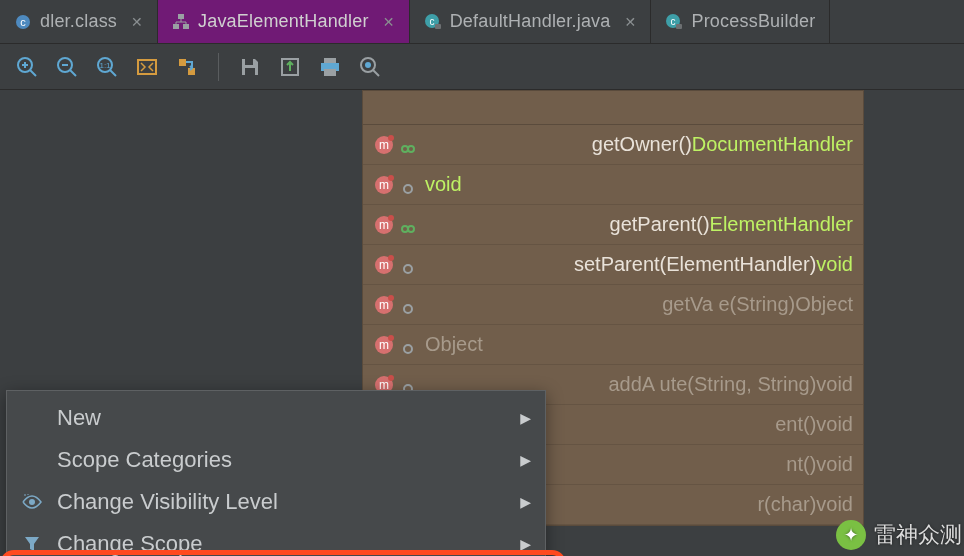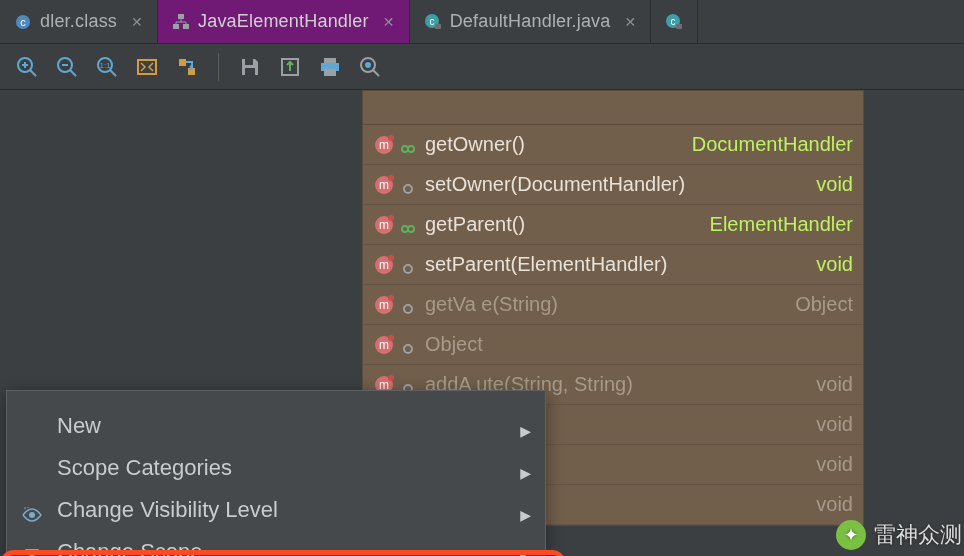--- a/index.html
+++ b/index.html
@@ -33,31 +33,31 @@
     background: #715e4b; border: 1px solid #5a4b3c; padding: 0;
     color: #e8e0d8; font-size: 20px;
   }
   .class-head { height: 34px; border-bottom: 1px solid #5a4b3c; }
   .member {
     display: flex; align-items: center; height: 40px; padding: 0 10px;
     border-bottom: 1px solid rgba(0,0,0,0.1);
   }
   .member .m-icon { width: 22px; height: 22px; margin-right: 6px; flex-shrink: 0; }
   .member .vis-icon { width: 14px; height: 14px; margin-right: 10px; flex-shrink: 0; }
-  .member .sig { flex: 1; color: #e9e2d9; }
+  .member .sig { flex: 1; color: #e9e2d9; text-align: right; }
   .member .ret { color: #bef264; }
   .member.dimmed .sig, .member.dimmed .ret { color: #a79a8b; }
 
   .context-menu {
     position: absolute; left: 6px; top: 300px; width: 540px;
     background: #46494b; border: 1px solid #5e6163; box-shadow: 0 4px 16px rgba(0,0,0,0.4);
     padding: 6px 0; font-size: 22px; color: #c9ccce;
   }
   .menu-item {
-    display: flex; align-items: flex-end; height: 42px; padding: 0 14px;
+    display: flex; align-items: center; height: 42px; padding: 0 14px;
     gap: 14px; cursor: pointer; position: relative;
   }
   .menu-item .mi-icon { width: 22px; display: flex; justify-content: center; color: #7ca9c6; }
   .menu-item .mi-label { flex: 1; }
   .menu-item .mi-arrow { color: #c9ccce; font-size: 14px; }
 
   .highlight-box {
     position: absolute; left: 0px; top: 460px; width: 566px; height: 64px;
     border: 5px solid #ff4a1f; border-radius: 14px; pointer-events: none;
   }
@@ -109,20 +109,21 @@
     <span class="close">✕</span>
   </div>
   <div class="tab">
     <span class="tab-icon">
       <svg viewBox="0 0 18 18">
           <circle cx="8" cy="8" r="7" fill="#3e9fa8"></circle>
           <text x="8" y="12" text-anchor="middle" font-size="10" fill="#fff">c</text>
           <rect x="11" y="11" width="6" height="5" rx="1" fill="#6d7072"></rect>
         </svg>
     </span>
+    <span>ProcessBuilder</span>
   </div>
 </div>
 
 <div class="toolbar">
   <span class="tbtn">
     <svg width="24" height="24" viewBox="0 0 24 24">
         <circle cx="10" cy="10" r="7" stroke="#5fa8d3" stroke-width="2" fill="none"></circle>
         <line x1="15" y1="15" x2="21" y2="21" stroke="#5fa8d3" stroke-width="2"></line>
         <line x1="7" y1="10" x2="13" y2="10" stroke="#5fa8d3" stroke-width="2"></line>
         <line x1="10" y1="7" x2="10" y2="13" stroke="#5fa8d3" stroke-width="2"></line>
@@ -206,21 +207,20 @@
         </div>
         <div class="member">
           <span class="m-icon"><svg viewBox="0 0 22 22">
               <circle cx="11" cy="11" r="9" fill="#d6706f"></circle>
               <text x="11" y="15" text-anchor="middle" font-size="12" fill="#fff">m</text>
               <circle cx="18" cy="4" r="3" fill="#c94f4a"></circle>
             </svg></span>
           <span class="vis-icon"><svg viewBox="0 0 14 14">
               <circle cx="7" cy="7" r="4" fill="none" stroke="#9aa0a3" stroke-width="2"></circle>
             </svg></span>
-          <span class="sig">setOwner(DocumentHandler)</span>
           <span class="ret">void</span>
         </div>
         <div class="member">
           <span class="m-icon"><svg viewBox="0 0 22 22">
               <circle cx="11" cy="11" r="9" fill="#d6706f"></circle>
               <text x="11" y="15" text-anchor="middle" font-size="12" fill="#fff">m</text>
               <circle cx="18" cy="4" r="3" fill="#c94f4a"></circle>
             </svg></span>
           <span class="vis-icon"><svg viewBox="0 0 14 14">
               <circle cx="4" cy="7" r="3" fill="none" stroke="#5fb05f" stroke-width="2"></circle>

